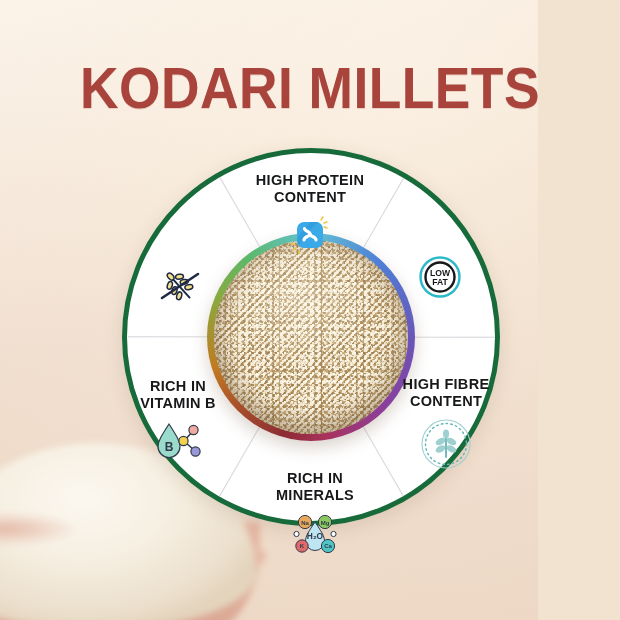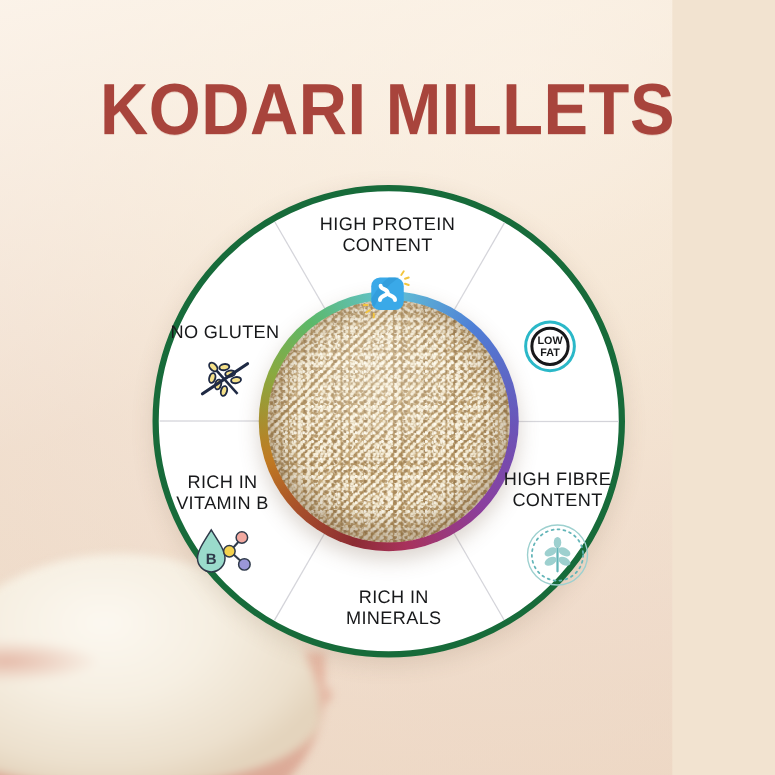--- a/index.html
+++ b/index.html
@@ -125,21 +125,21 @@
     box-shadow:inset 0 0 26px rgba(120,92,58,.42), inset 0 -10px 22px rgba(110,84,52,.3);
   }
   .core-seeds::after{
     content:"";position:absolute;inset:0;border-radius:50%;
     background:radial-gradient(62% 55% at 44% 30%, rgba(255,252,242,.30) 0%, rgba(255,250,238,0) 68%);
   }
 
   
   .seg{position:absolute;text-align:center;}
   .seg-label{
-    font-weight:normal;font-size:14.5px;line-height:1.18;
+    font-weight:bold;font-size:14.5px;line-height:1.18;
     color:#17181a;letter-spacing:.3px;white-space:pre-line;
   }
   .seg-icon{margin-top:9px;display:flex;justify-content:center;align-items:center;}
 
   .seg-protein{left:195px;top:172px;width:230px;}
   .seg-lowfat {left:372px;top:248px;width:136px;}
   .seg-fibre  {left:376px;top:376px;width:140px;}
   .seg-minerals{left:240px;top:470px;width:150px;}
   .seg-vitb   {left:108px;top:378px;width:140px;}
   .seg-gluten {left:110px;top:258px;width:140px;}
@@ -229,40 +229,55 @@
         <ellipse cx="20.5" cy="31" rx="5.2" ry="3.1" transform="rotate(-28 20.5 31)" fill="#9dd0cf"></ellipse>
         <ellipse cx="31.5" cy="31" rx="5.2" ry="3.1" transform="rotate(28 31.5 31)" fill="#9dd0cf"></ellipse>
         <ellipse cx="26" cy="16" rx="3" ry="4.4" fill="#9dd0cf"></ellipse>
       </svg>
     </div>
   </div>
 
   <div class="seg seg-minerals">
     <div class="seg-label">RICH IN
 MINERALS</div>
+    <div class="seg-icon">
+      <svg width="50" height="42" viewBox="0 0 50 42">
+        <path d="M25 9 C19 18 15.5 23 15.5 28 a9.5 9.5 0 0 0 19 0 C34.5 23 31 18 25 9 Z" fill="#bfe4f2" stroke="#2f3a4a" stroke-width="1"></path>
+        <circle cx="15" cy="9" r="6.6" fill="#e8a85c" stroke="#2f3a4a" stroke-width="1"></circle>
+        <circle cx="35" cy="9" r="6.6" fill="#8cc861" stroke="#2f3a4a" stroke-width="1"></circle>
+        <circle cx="12" cy="33" r="6.2" fill="#e06a6a" stroke="#2f3a4a" stroke-width="1"></circle>
+        <circle cx="38" cy="33" r="6.6" fill="#4fc4c4" stroke="#2f3a4a" stroke-width="1"></circle>
+        <circle cx="6.5" cy="21" r="2.6" fill="#ffffff" stroke="#2f3a4a" stroke-width="1"></circle>
+        <circle cx="43.5" cy="21" r="2.6" fill="#ffffff" stroke="#2f3a4a" stroke-width="1"></circle>
+        <text x="15" y="11.6" text-anchor="middle" font-family="'Liberation Sans',sans-serif" font-size="6" font-weight="bold" fill="#2f3a4a">Na</text>
+        <text x="35" y="11.6" text-anchor="middle" font-family="'Liberation Sans',sans-serif" font-size="6" font-weight="bold" fill="#2f3a4a">Mg</text>
+        <text x="12" y="35.4" text-anchor="middle" font-family="'Liberation Sans',sans-serif" font-size="6" font-weight="bold" fill="#2f3a4a">K</text>
+        <text x="38" y="35.4" text-anchor="middle" font-family="'Liberation Sans',sans-serif" font-size="6" font-weight="bold" fill="#2f3a4a">Ca</text>
+        <text x="25" y="26" text-anchor="middle" font-family="'Liberation Sans',sans-serif" font-size="8.4" font-weight="bold" fill="#2f3a4a">H₂O</text>
+      </svg>
+    </div>
   </div>
 
   <div class="seg seg-vitb">
     <div class="seg-label">RICH IN
 VITAMIN B</div>
     <div class="seg-icon">
       <svg width="52" height="42" viewBox="0 0 52 42">
         <path d="M17 4 C10 15 6 21 6 26.5 a11 11 0 0 0 22 0 C28 21 24 15 17 4 Z" fill="#9adbcb" stroke="#2f3a4a" stroke-width="1.2"></path>
         <text x="17" y="31" text-anchor="middle" font-family="'Liberation Sans',sans-serif" font-size="12" font-weight="bold" fill="#2f3a4a">B</text>
         <line x1="32" y1="21" x2="41" y2="11" stroke="#2f3a4a" stroke-width="1.6"></line>
         <line x1="32" y1="21" x2="43" y2="31" stroke="#2f3a4a" stroke-width="1.6"></line>
         <circle cx="41.5" cy="10" r="4.6" fill="#f2a9a0" stroke="#2f3a4a" stroke-width="1.2"></circle>
         <circle cx="31.5" cy="21" r="4.6" fill="#f4d24e" stroke="#2f3a4a" stroke-width="1.2"></circle>
         <circle cx="43.5" cy="31.5" r="4.6" fill="#9a97d8" stroke="#2f3a4a" stroke-width="1.2"></circle>
       </svg>
     </div>
   </div>
 
   <div class="seg seg-gluten">
-    <div class="seg-label">NO GLUTEN</div>
     <div class="seg-icon">
       <svg width="46" height="42" viewBox="0 0 46 42">
         <g transform="rotate(-42 23 21)">
           <line x1="23" y1="36" x2="23" y2="8" stroke="#1f2a44" stroke-width="2"></line>
           <g fill="#f4e08a" stroke="#1f2a44" stroke-width="1.5">
             <ellipse cx="16.5" cy="13" rx="4" ry="2.4" transform="rotate(-32 16.5 13)"></ellipse>
             <ellipse cx="29.5" cy="13" rx="4" ry="2.4" transform="rotate(32 29.5 13)"></ellipse>
             <ellipse cx="16.5" cy="20" rx="4" ry="2.4" transform="rotate(-32 16.5 20)"></ellipse>
             <ellipse cx="29.5" cy="20" rx="4" ry="2.4" transform="rotate(32 29.5 20)"></ellipse>
             <ellipse cx="16.5" cy="27" rx="4" ry="2.4" transform="rotate(-32 16.5 27)"></ellipse>

